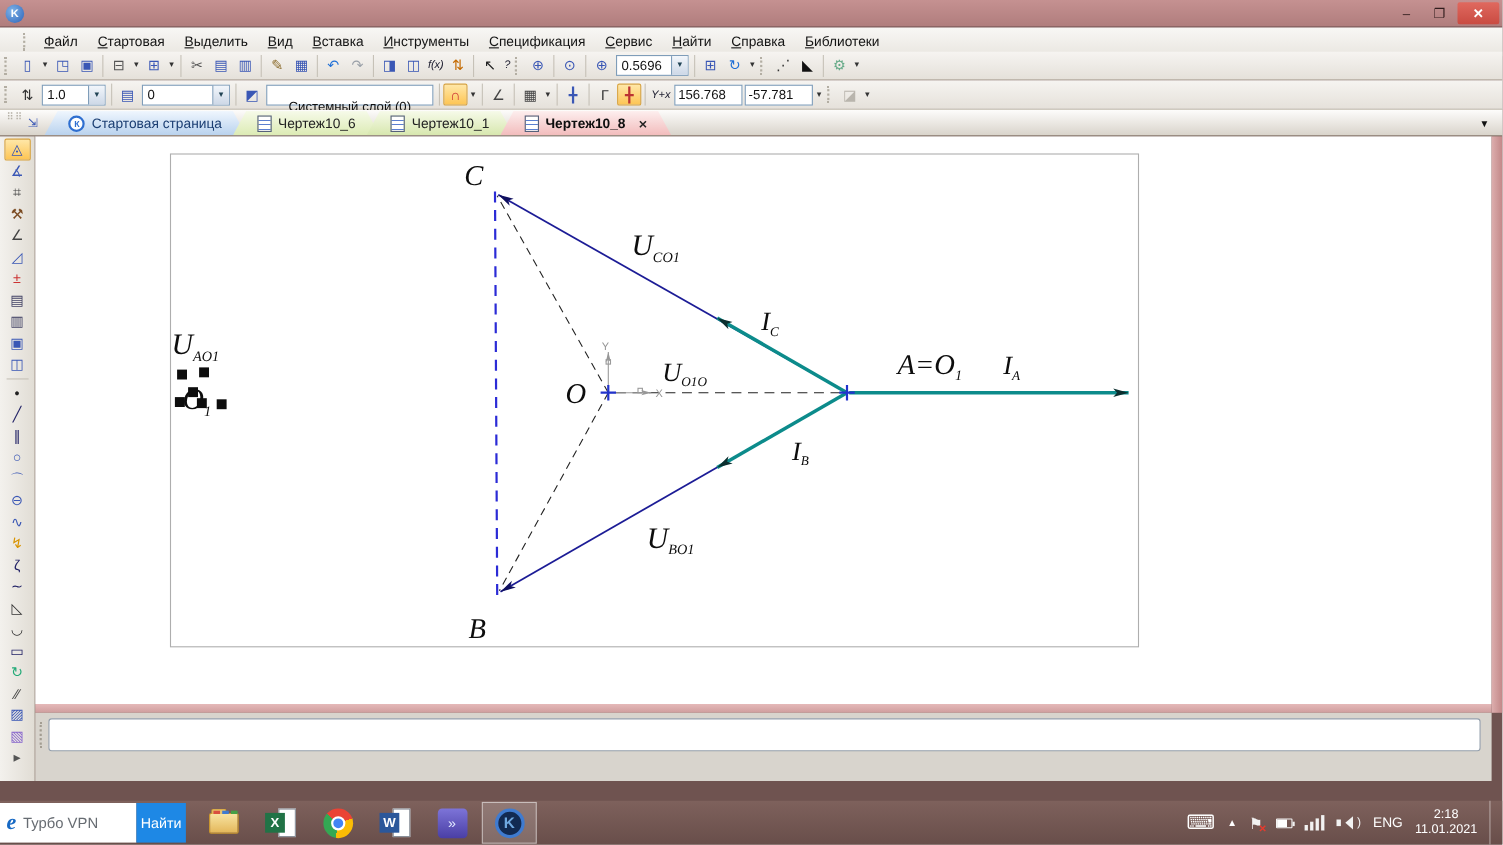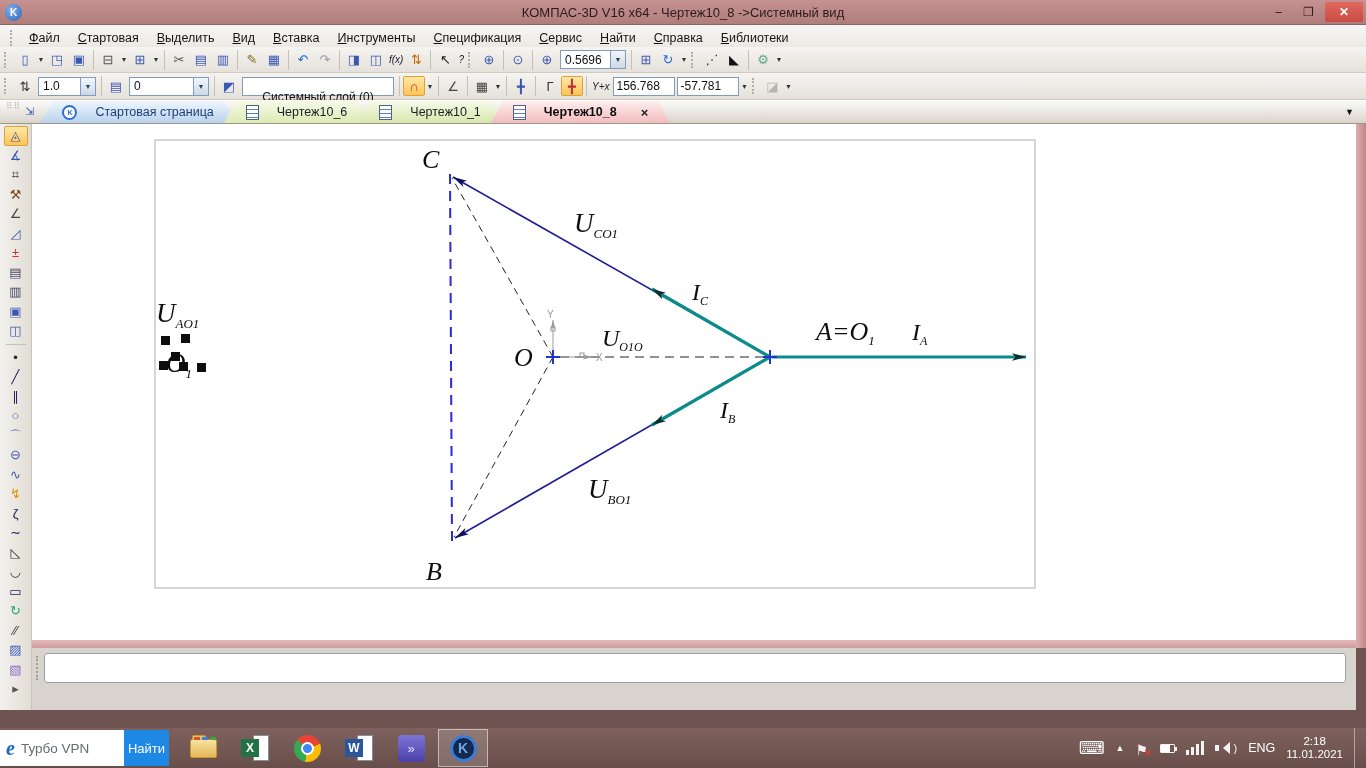--- a/index.html
+++ b/index.html
@@ -9,21 +9,21 @@
 
 .titlebar{position:absolute;left:0;top:0;width:100%;height:25px;background:linear-gradient(#c59191,#b07d7d);border-bottom:1px solid #8e6565;display:flex;align-items:center}
 .wlogo{width:17px;height:17px;margin-left:5px;border-radius:50%;background:radial-gradient(circle at 35% 35%,#7fb3e8,#2b62b8);display:flex;align-items:center;justify-content:center;flex:none}
 .wlogo::after{content:"K";color:#fff;font-size:10px;font-weight:bold}
 .title-text{position:absolute;left:50%;transform:translateX(-50%);font-size:13px;color:#2c1a1a;white-space:nowrap}
 .wbtns{position:absolute;right:3px;top:2px;display:flex;gap:3px}
 .wbtn{width:27px;height:20px;display:flex;align-items:center;justify-content:center;font-size:12px;color:#301c1c}
 .wbtn.close{background:linear-gradient(#e0695f,#c94b42);color:#fff;font-weight:bold;width:38px;border-radius:2px}
 
 
-.menubar{position:absolute;top:25px;left:0;width:100%;height:27px;background:linear-gradient(#f8f7f5,#e9e6e0);border-bottom:1px solid #cfcabf;display:flex;align-items:center;padding-left:8px}
+.menubar{position:absolute;top:25px;left:0;width:100%;height:27px;background:linear-gradient(#f8f7f5,#e9e6e0);border-bottom:1px solid #cfcabf;display:flex;align-items:center;padding-left:19px}
 .vgrip{width:5px;height:16px;border-left:2px dotted #b3aea3;margin:0 5px 0 2px;flex:none}
 .mitem{display:inline-block;padding:3px 9px;font-size:12.5px;color:#141414}
 .mitem::first-letter{text-decoration:underline}
 
 
 .tbar{position:absolute;left:0;width:100%;background:linear-gradient(#f6f4f1,#e5e1da);border-bottom:1px solid #cfcabf;display:flex;align-items:center;padding-left:2px}
 #tb1{top:47px;height:26px}
 #tb2{top:73px;height:27px}
 .ticon{width:22px;height:20px;display:flex;align-items:center;justify-content:center;font-size:13px;color:#3a57b5;flex:none;line-height:1}
 .ticon.hl{background:linear-gradient(#ffe7a8,#fdc554);border:1px solid #d8a23c;border-radius:2px}
@@ -33,21 +33,21 @@
 .combo{height:19px;background:#fff;border:1px solid #7f9db9;display:flex;align-items:center;font-size:12px;flex:none;margin:0 2px;color:#111}
 .cval{flex:1;padding:12px 4px;white-space:nowrap;overflow:hidden}
 .carr{width:15px;height:100%;background:linear-gradient(#f2f6fb,#cdd8e7);border-left:1px solid #7f9db9;font-size:7px;display:flex;align-items:center;justify-content:center;color:#245}
 .nfield{height:19px;background:#fff;border:1px solid #7f9db9;font-size:12px;display:flex;align-items:center;padding:0 3px;margin:0 1px;flex:none;color:#111;overflow:hidden;white-space:nowrap}
 .ttext{font-size:10px;color:#223;padding:0 2px;flex:none;font-style:italic;white-space:nowrap}
 
 
 .tabbar{position:absolute;top:100px;left:0;width:100%;height:24px;background:linear-gradient(#fdfcfb,#d9d4cb);border-bottom:1px solid #9f9688;display:flex;align-items:flex-end;padding-left:6px}
 .tabgrip{align-self:flex-start;color:#b5b0a6;font-size:9px;letter-spacing:1px;margin:1px 4px 0 0}
 .tabcur{align-self:center;color:#3a57b5;font-size:11px;margin-right:6px}
-.tab{height:22px;display:flex;align-items:center;gap:18px;padding:0 22px 0 22px;font-size:12.5px;clip-path:polygon(12px 0,calc(100% - 12px) 0,100% 100%,0 100%);margin-right:-12px;position:relative}
+.tab{height:22px;display:flex;align-items:center;gap:6px;padding:0 22px 0 22px;font-size:12.5px;clip-path:polygon(12px 0,calc(100% - 12px) 0,100% 100%,0 100%);margin-right:-12px;position:relative}
 .tab.start{background:linear-gradient(#eff6fe,#b9d2ee);color:#1c3f73;z-index:1}
 .tab.green1{background:linear-gradient(#f6fae9,#dcebb4);color:#222;z-index:2}
 .tab.green2{background:linear-gradient(#f6fae9,#d7e7ae);color:#222;z-index:3}
 .tab.active{background:linear-gradient(#fdeeee,#f2bcbc);font-weight:bold;color:#0d0d0d;z-index:5}
 .tabx{font-weight:bold;font-size:13px;color:#222;margin-left:6px}
 .slogo{width:15px;height:15px;border-radius:50%;border:2px solid #2f6fd0;background:#fff;display:flex;align-items:center;justify-content:center;flex:none}
 .slogo::after{content:"К";font-size:8px;color:#2f6fd0;font-weight:bold}
 .docicon{width:13px;height:15px;background:linear-gradient(#fff 0 3px,#5b7fd0 3px 4px,#fff 4px 7px,#5b7fd0 7px 8px,#fff 8px 11px,#5b7fd0 11px 12px,#fff 12px 100%);border:1px solid #56617a;flex:none}
 .tabdd{margin-left:auto;margin-right:12px;align-self:center;font-size:9px;color:#111}
 
@@ -113,21 +113,20 @@
 .clock{text-align:center;font-size:11.5px;line-height:13px;white-space:nowrap}
 .showdesk{width:6px;height:40px;border-left:1px solid rgba(255,255,255,.45);flex:none}
 </style>
 </head>
 <body>
 
 <div id="screen">
 
   <div class="titlebar">
     <span class="wlogo"></span>
-    <span class="title-text">КОМПАС-3D V16  x64 - Чертеж10_8 -&gt;Системный вид</span>
     <span class="wbtns">
       <span class="wbtn">–</span>
       <span class="wbtn">❐</span>
       <span class="wbtn close">✕</span>
     </span>
   </div>
 
   <div class="menubar">
     <span class="vgrip"></span>
     <span class="mitem">Файл</span>

